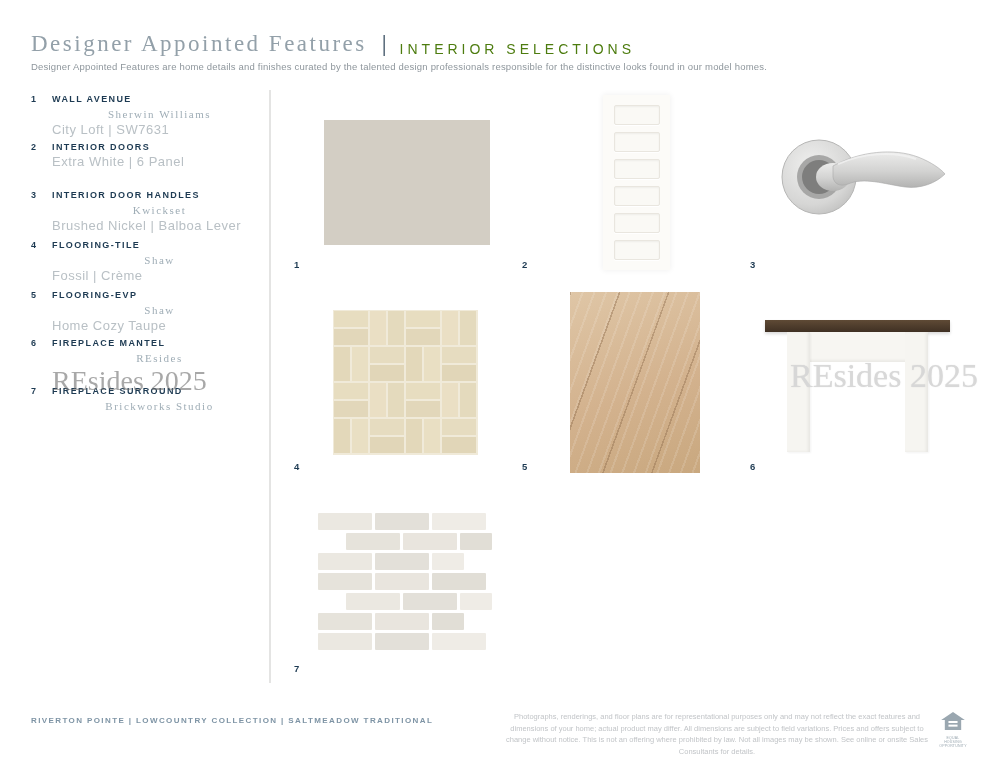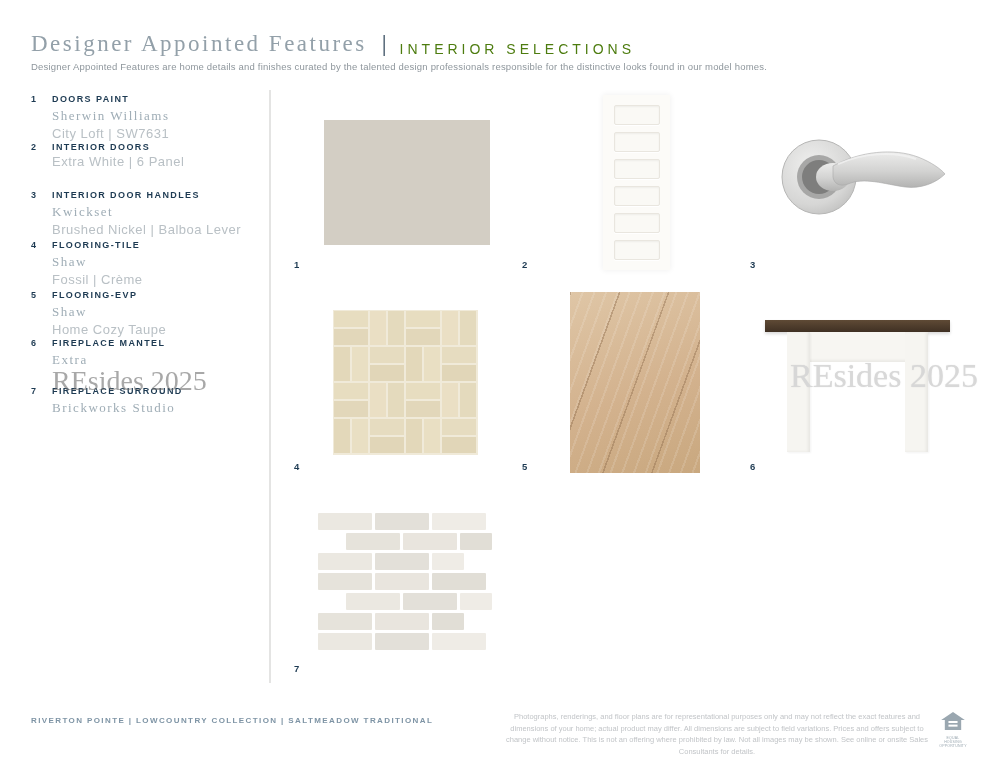--- a/index.html
+++ b/index.html
@@ -14,22 +14,22 @@
            margin:0 13px 0 15px;}
   .hdr-sub{font-size:14px;letter-spacing:4px;color:#4d7c0f;font-weight:400;padding-top:3px;}
   .hdr-desc{position:absolute;left:31px;top:61px;font-size:9.5px;color:#8e969c;
             letter-spacing:.2px;width:740px;}
 
   
   .sel-item{position:absolute;left:31px;width:236px;}
   .sel-head{display:flex;}
   .sel-num{width:21px;font-size:9px;font-weight:700;color:#1d3a52;letter-spacing:1px;}
   .sel-heading{font-size:9px;font-weight:700;color:#1d3a52;letter-spacing:1.4px;}
-  .sel-name{margin:4px 0 0 21px;font-family:"Liberation Serif",serif;font-size:13px;
-            color:#9fadb6;letter-spacing:1.5px;}
+  .sel-name{margin:4px 0 0 21px;font-family:"Liberation Serif",serif;font-size:11px;
+            color:#9fadb6;letter-spacing:1.5px;text-align:center;}
   .sel-detail{margin:2px 0 0 21px;font-size:13px;color:#b9c0c5;letter-spacing:.5px;}
 
   .vdivider{position:absolute;left:269px;top:90px;width:2px;height:593px;background:#e4e4e3;}
 
   
   .num-label{position:absolute;font-size:9.5px;font-weight:700;color:#1d3a52;}
 
   .paint-swatch{position:absolute;left:324px;top:120px;width:166px;height:125px;background:#d3cec4;}
 
   .door{position:absolute;left:603px;top:95px;width:67px;height:175px;background:#fcfbf8;
@@ -84,21 +84,21 @@
   <div class="hdr">
     <span class="hdr-title">Designer Appointed Features</span>
     <span class="hdr-sep">|</span>
     <span class="hdr-sub">INTERIOR SELECTIONS</span>
   </div>
   <div class="hdr-desc">Designer Appointed Features are home details and finishes curated by the talented design professionals responsible for the distinctive looks found in our model homes.</div>
 
   <div class="sel-item" style="top:94px">
     <div class="sel-head">
       <span class="sel-num">1</span>
-      <span class="sel-heading">DOORS PAINT</span>
+      <span class="sel-heading">WALL AVENUE</span>
     </div>
     <div class="sel-name">Sherwin Williams</div>
     <div class="sel-detail">City Loft | SW7631</div>
   </div>
 
   <div class="sel-item" style="top:142px">
     <div class="sel-head">
       <span class="sel-num">2</span>
       <span class="sel-heading">INTERIOR DOORS</span>
     </div>
@@ -130,21 +130,21 @@
     </div>
     <div class="sel-name">Shaw</div>
     <div class="sel-detail">Home Cozy Taupe</div>
   </div>
 
   <div class="sel-item" style="top:338px">
     <div class="sel-head">
       <span class="sel-num">6</span>
       <span class="sel-heading">FIREPLACE MANTEL</span>
     </div>
-    <div class="sel-name">Extra</div>
+    <div class="sel-name">REsides</div>
     <div class="sel-detail"></div>
   </div>
 
   <div class="sel-item" style="top:386px">
     <div class="sel-head">
       <span class="sel-num">7</span>
       <span class="sel-heading">FIREPLACE SURROUND</span>
     </div>
     <div class="sel-name">Brickworks Studio</div>
     <div class="sel-detail"></div>

